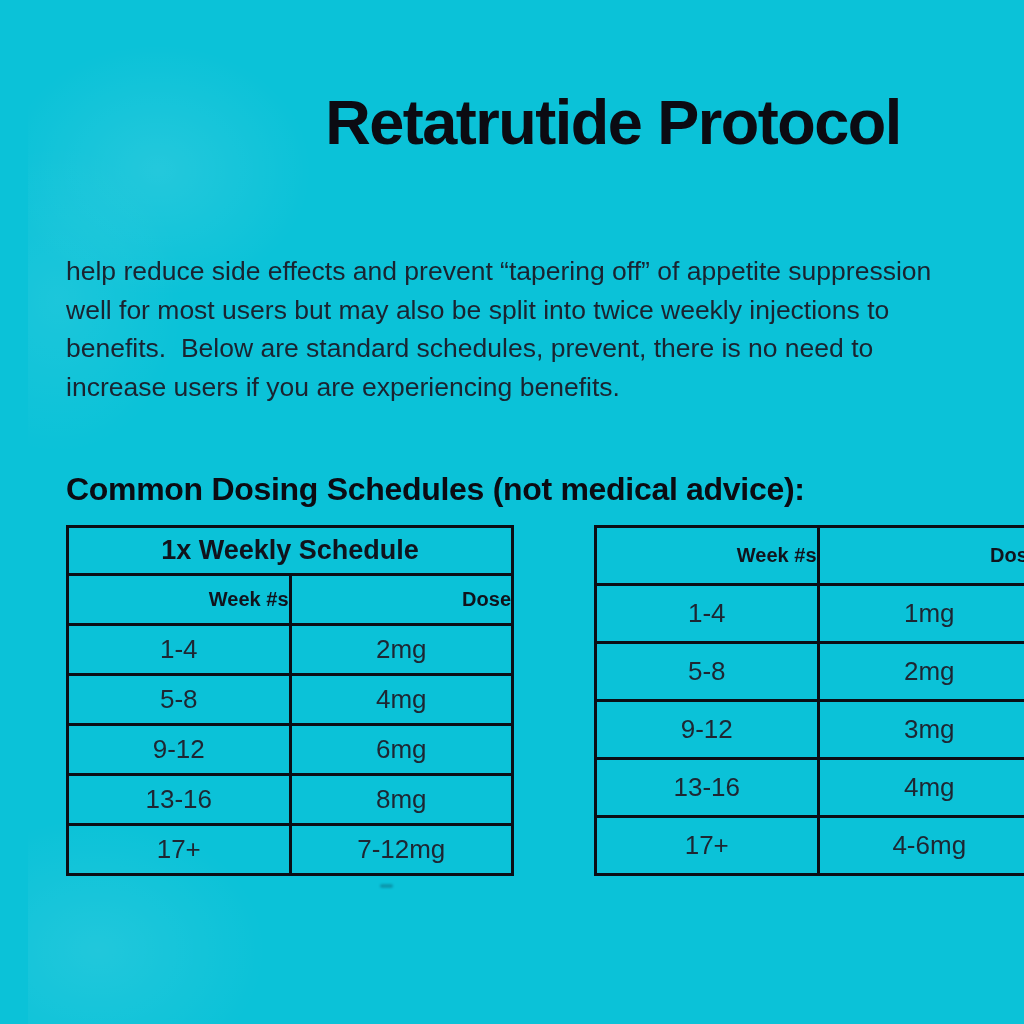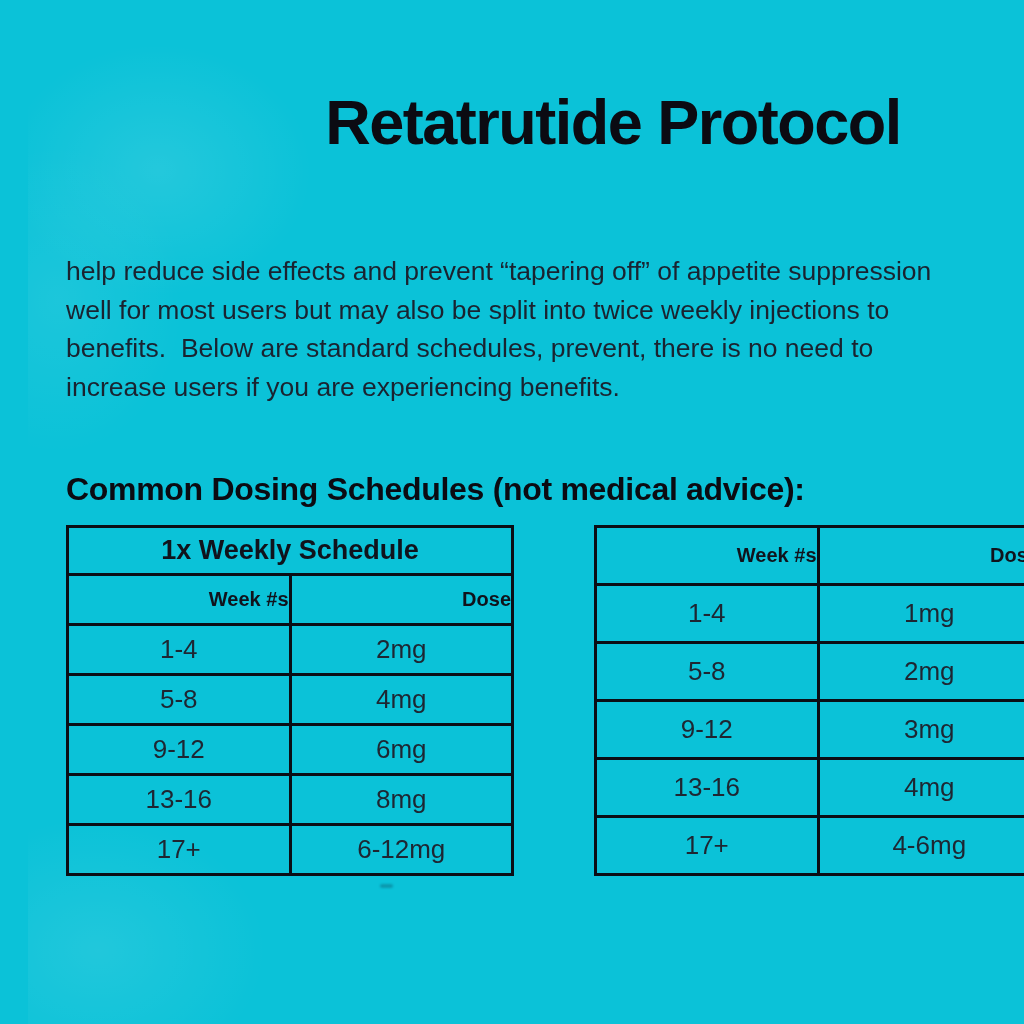--- a/index.html
+++ b/index.html
@@ -143,21 +143,21 @@
       <tr>
         <td>9-12</td>
         <td>6mg</td>
       </tr>
       <tr>
         <td>13-16</td>
         <td>8mg</td>
       </tr>
       <tr>
         <td>17+</td>
-        <td>6-12mg</td>
+        <td>7-12mg</td>
       </tr>
     </tbody>
       </table>
 
     <table class="sched">
       <tbody>
       <tr>
         <th class="col">Week #s</th>
         <th class="col">Dose</th>
       </tr>

